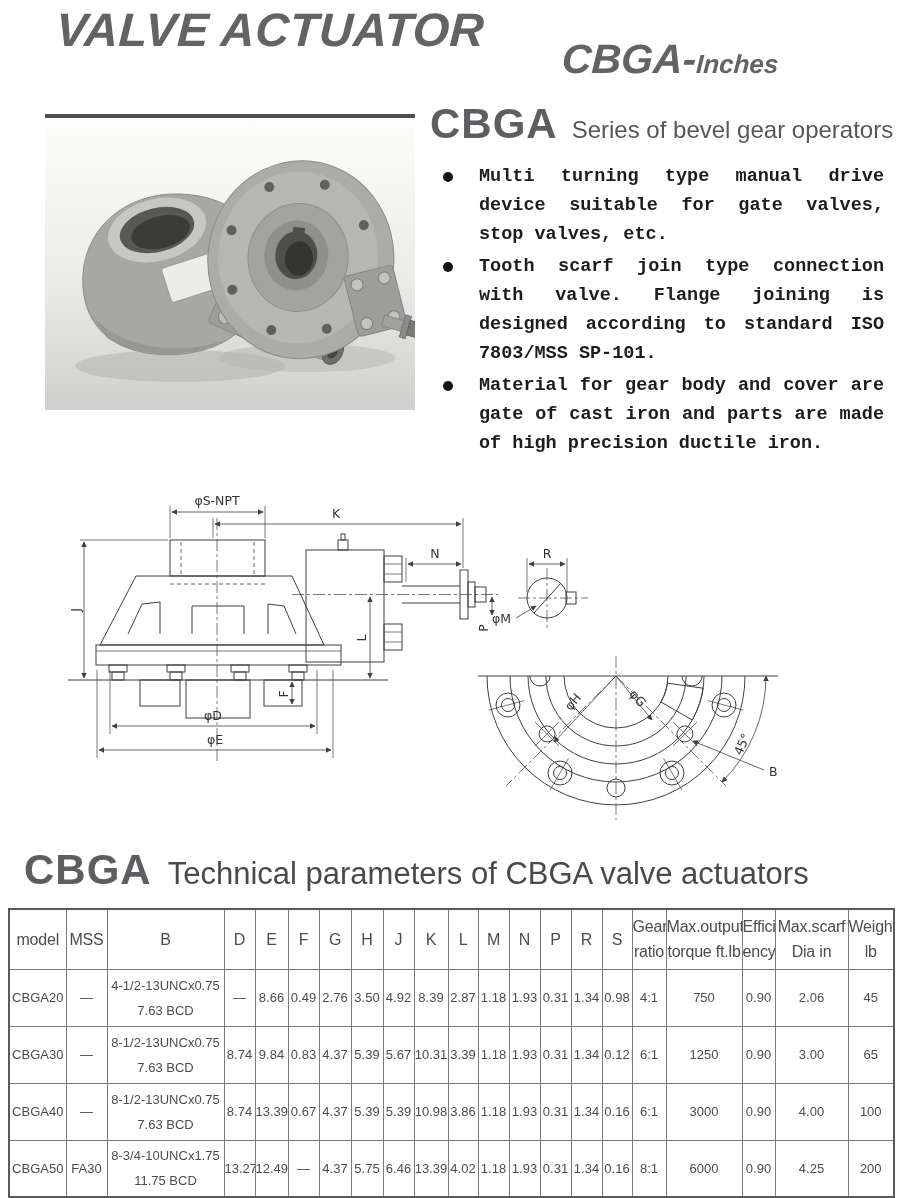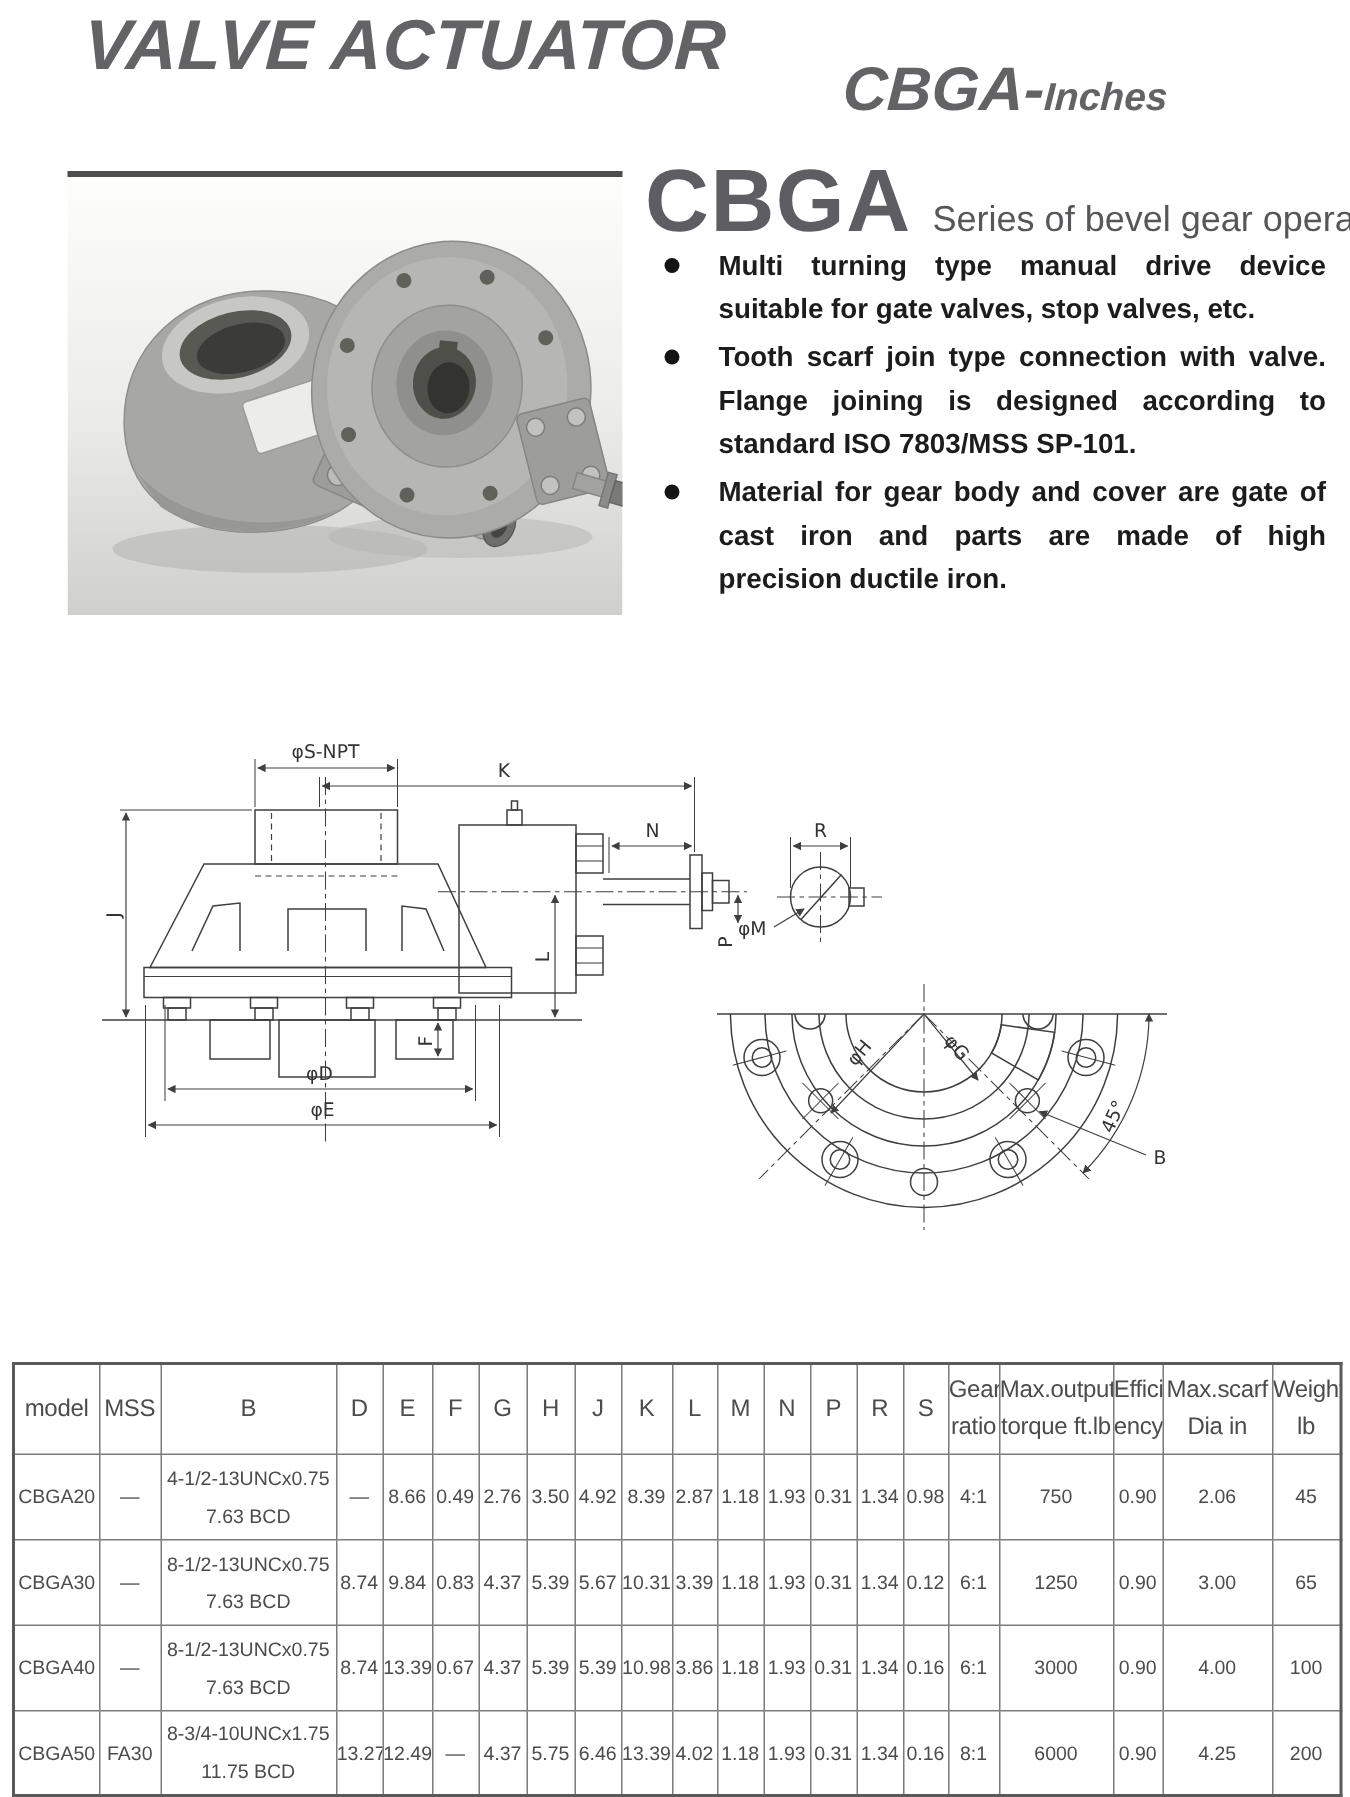--- a/index.html
+++ b/index.html
@@ -11,24 +11,24 @@
   .model-title{position:absolute;left:562px;top:36px;color:#636365;font-style:italic;font-weight:800;white-space:nowrap;transform:skewX(-3deg);}
   .model-title .big{font-size:41px;}
   .model-title .small{font-size:26px;}
 
   
   .photo{position:absolute;left:45px;top:114px;width:370px;height:296px;border-top:4px solid #4e4e50;}
   .photo svg{display:block;}
 
   
   .intro-head{position:absolute;left:430px;top:100px;white-space:nowrap;}
-  .h-big{font-size:59px;font-weight:800;color:#5e5e62;letter-spacing:1px;}
+  .h-big{font-size:42px;font-weight:800;color:#5e5e62;letter-spacing:1px;}
   .h-sub{font-size:24px;color:#57575a;margin-left:14px;}
   .features{position:absolute;left:437px;top:162px;width:447px;list-style:none;margin:0;padding:0;}
-  .features li{display:flex;align-items:flex-start;margin:0 0 3px 0;}
+  .features li{display:flex;align-items:flex-start;margin:0 0 3px 0;font-family:Liberation Mono, monospace;}
   .dot{flex:0 0 10px;height:10px;border-radius:50%;background:#141414;margin:10px 0 0 6px;}
   .btxt{margin-left:26px;font-size:18.5px;font-weight:700;color:#1c1c1c;line-height:29px;text-align:justify;}
 
   
   .drawing{position:absolute;left:40px;top:458px;width:860px;height:390px;}
   .drawing text{font-size:12.5px;fill:#333;font-family:"DejaVu Sans",sans-serif;}
   .ln{stroke:#3f3f3f;fill:none;stroke-width:1;}
   .thin{stroke-width:0.7;}
   .dim{stroke:#3f3f3f;stroke-width:0.8;fill:none;marker-start:url(#arr);marker-end:url(#arr);}
   .leader{stroke:#3f3f3f;stroke-width:0.8;fill:none;marker-end:url(#arr);}
@@ -283,20 +283,23 @@
         <line class="leader" x1="576" y1="218" x2="612" y2="262"></line>
         <text x="596" y="240" transform="rotate(50 592 240)" text-anchor="middle">φG</text>
         <path class="dim" d="M726,218 A150,150 0 0 1 682,324"></path>
         <text x="706" y="288" transform="rotate(-66 706 288)" text-anchor="middle">45°</text>
         <line class="leader" x1="724" y1="312" x2="653" y2="283"></line>
         <text x="729" y="318">B</text>
       </g>
     </svg>
   </div>
 
+  <div class="tech-head">
+    <span class="h-big">CBGA</span><span class="h-sub2">Technical parameters of CBGA valve actuators</span>
+  </div>
 
   <div class="table-wrap">
     <table>
       <colgroup>
           <col style="width: 57px;">
           <col style="width: 41px;">
           <col style="width: 117px;">
           <col style="width: 31px;">
           <col style="width: 33px;">
           <col style="width: 31px;">

